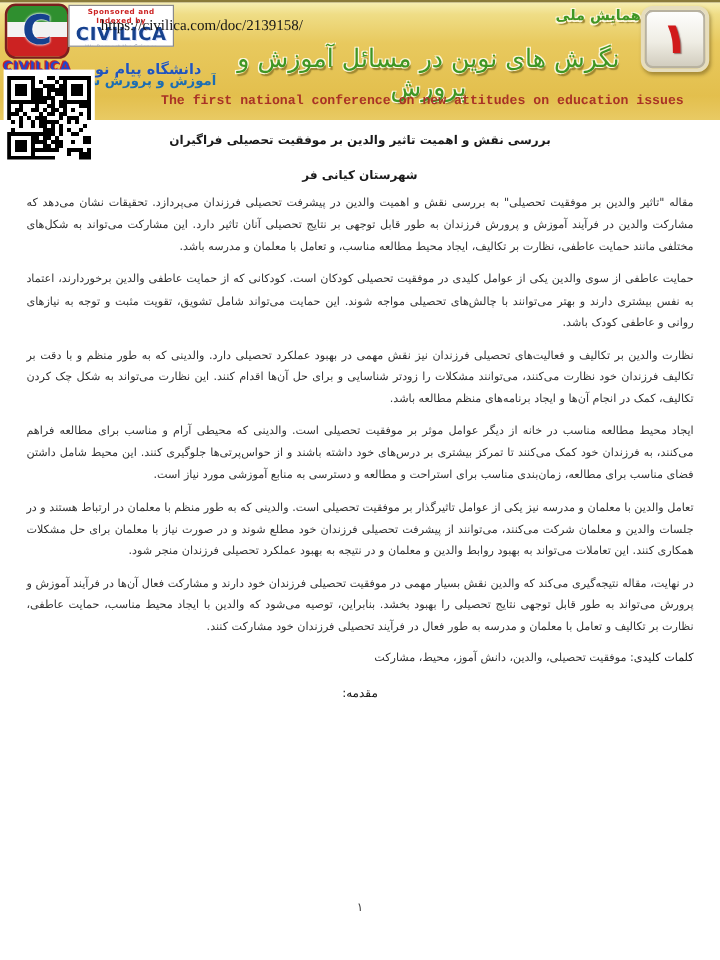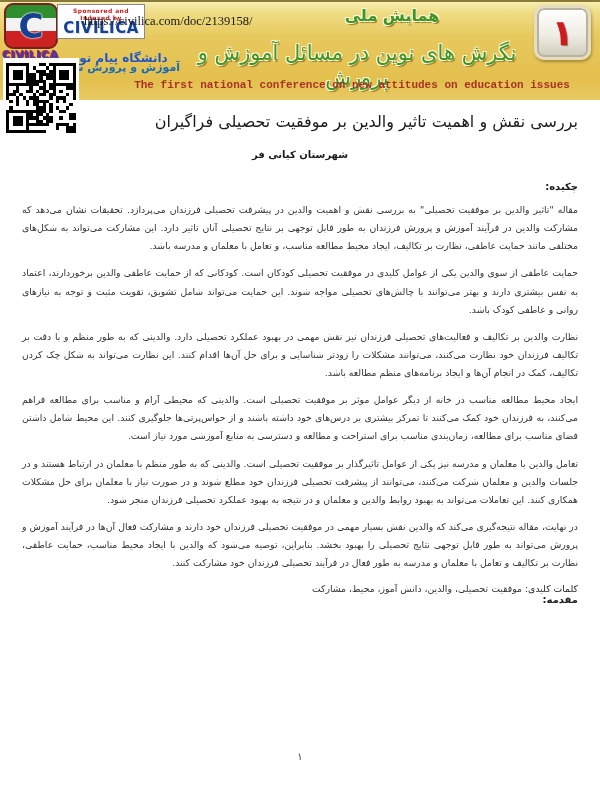--- a/index.html
+++ b/index.html
@@ -14,22 +14,23 @@
   .band {
     position:absolute; top:0; left:0; right:0; height:100px;
     background:linear-gradient(180deg,#f7eeb2 0px,#efdd86 10px,#e8c95e 34px,#e3bf4d 78px,#e9cb66 100px);
     border-top:2px solid #8a7a3a;
   }
   .conf-titles {
     position:absolute; top:5px; left:180px; right:66px;
     text-align:center; direction:rtl; line-height:1.15;
   }
   .conf-line1 {
-    font-size:16px; font-weight:bold; color:#3f9623; padding-left:70px;
+    font-size:12px; font-weight:bold; color:#3f9623; padding-left:70px;
     text-shadow:-1px -1px 0 #fdf7dd, 1px -1px 0 #fdf7dd, -1px 1px 0 #fdf7dd, 1px 2px 1px #9a8330;
+    text-align:right;
   }
   .conf-line2 {
     font-size:21px; font-weight:normal; color:#3f9623; margin-top:16px;
     text-shadow:-1px -1px 0 #fdf7dd, 1px -1px 0 #fdf7dd, -1px 1px 0 #fdf7dd, 1px 2px 1px #9a8330;
   }
   .conf-date {
     font-size:13px; font-weight:bold; color:#c93a22; margin-top:2px;
     text-shadow:-1px -1px 0 #fdf7dd, 1px 1px 1px #9a8330;
   }
   .conf-en {
@@ -92,31 +93,31 @@
   .badge-num {
     font-size:36px; font-weight:bold; color:#d11a1a; line-height:1;
     text-shadow:1px 1px 1px rgba(60,0,0,.5);
   }
 
   
   .content {
     position:absolute; top:104px; left:22px; right:22px;
     direction:rtl; color:#222;
   }
-  .p-title  { font-weight:normal; font-size:16px;  margin-top:8px;  color:#1a1a1a; }
+  .p-title  { text-align:center; font-weight:bold; font-size:10px;  margin-top:8px;  color:#1a1a1a; }
   .p-author { text-align:center; font-weight:bold; font-size:10px;  margin-top:18px; color:#1a1a1a; }
   .p-affil  { text-align:center; font-weight:bold; font-size:10px;  margin-top:17px; color:#1a1a1a; }
   .h-abstract { font-weight:bold; font-size:10px; margin-top:21px; color:#1a1a1a; }
   .para {
     text-align:justify; text-justify:inter-word;
     font-size:9.3px; line-height:1.95; margin-top:9px; color:#333;
   }
   .keywords { font-size:9.3px; margin-top:11px; color:#333; }
   .kw-label { font-weight:normal; color:#1a1a1a; }
-  .h-intro { font-weight:bold; font-size:10px; color:#1a1a1a; }
+  .h-intro { font-weight:normal; font-size:10px; margin-top:19px; color:#1a1a1a;text-align:center; }
   .page-num {
     position:absolute; bottom:38px; left:0; right:0; text-align:center;
     font-size:10px; color:#444;
   }
 </style>
 </head>
 <body>
 
 <div class="page">
 
@@ -307,21 +308,20 @@
   </div>
 
   <div class="badge">
     <span class="badge-num">۱</span>
   </div>
 
   <div class="content">
     <div class="p-title">بررسی نقش و اهمیت تاثیر والدین بر موفقیت تحصیلی فراگیران</div>
     <div class="p-author">شهرستان کیانی فر</div>
 
-    <div class="h-abstract">چکیده:</div>
 
     <div class="para">مقاله "تاثیر والدین بر موفقیت تحصیلی" به بررسی نقش و اهمیت والدین در پیشرفت تحصیلی فرزندان می‌پردازد. تحقیقات نشان می‌دهد که مشارکت والدین در فرآیند آموزش و پرورش فرزندان به طور قابل توجهی بر نتایج تحصیلی آنان تاثیر دارد. این مشارکت می‌تواند به شکل‌های مختلفی مانند حمایت عاطفی، نظارت بر تکالیف، ایجاد محیط مطالعه مناسب، و تعامل با معلمان و مدرسه باشد.</div>
     <div class="para">حمایت عاطفی از سوی والدین یکی از عوامل کلیدی در موفقیت تحصیلی کودکان است. کودکانی که از حمایت عاطفی والدین برخوردارند، اعتماد به نفس بیشتری دارند و بهتر می‌توانند با چالش‌های تحصیلی مواجه شوند. این حمایت می‌تواند شامل تشویق، تقویت مثبت و توجه به نیازهای روانی و عاطفی کودک باشد.</div>
     <div class="para">نظارت والدین بر تکالیف و فعالیت‌های تحصیلی فرزندان نیز نقش مهمی در بهبود عملکرد تحصیلی دارد. والدینی که به طور منظم و با دقت بر تکالیف فرزندان خود نظارت می‌کنند، می‌توانند مشکلات را زودتر شناسایی و برای حل آن‌ها اقدام کنند. این نظارت می‌تواند به شکل چک کردن تکالیف، کمک در انجام آن‌ها و ایجاد برنامه‌های منظم مطالعه باشد.</div>
     <div class="para">ایجاد محیط مطالعه مناسب در خانه از دیگر عوامل موثر بر موفقیت تحصیلی است. والدینی که محیطی آرام و مناسب برای مطالعه فراهم می‌کنند، به فرزندان خود کمک می‌کنند تا تمرکز بیشتری بر درس‌های خود داشته باشند و از حواس‌پرتی‌ها جلوگیری کنند. این محیط شامل داشتن فضای مناسب برای مطالعه، زمان‌بندی مناسب برای استراحت و مطالعه و دسترسی به منابع آموزشی مورد نیاز است.</div>
     <div class="para">تعامل والدین با معلمان و مدرسه نیز یکی از عوامل تاثیرگذار بر موفقیت تحصیلی است. والدینی که به طور منظم با معلمان در ارتباط هستند و در جلسات والدین و معلمان شرکت می‌کنند، می‌توانند از پیشرفت تحصیلی فرزندان خود مطلع شوند و در صورت نیاز با معلمان برای حل مشکلات همکاری کنند. این تعاملات می‌تواند به بهبود روابط والدین و معلمان و در نتیجه به بهبود عملکرد تحصیلی فرزندان منجر شود.</div>
     <div class="para">در نهایت، مقاله نتیجه‌گیری می‌کند که والدین نقش بسیار مهمی در موفقیت تحصیلی فرزندان خود دارند و مشارکت فعال آن‌ها در فرآیند آموزش و پرورش می‌تواند به طور قابل توجهی نتایج تحصیلی را بهبود بخشد. بنابراین، توصیه می‌شود که والدین با ایجاد محیط مناسب، حمایت عاطفی، نظارت بر تکالیف و تعامل با معلمان و مدرسه به طور فعال در فرآیند تحصیلی فرزندان خود مشارکت کنند.</div>
 
     <div class="keywords">
       <span class="kw-label">کلمات کلیدی: </span>

